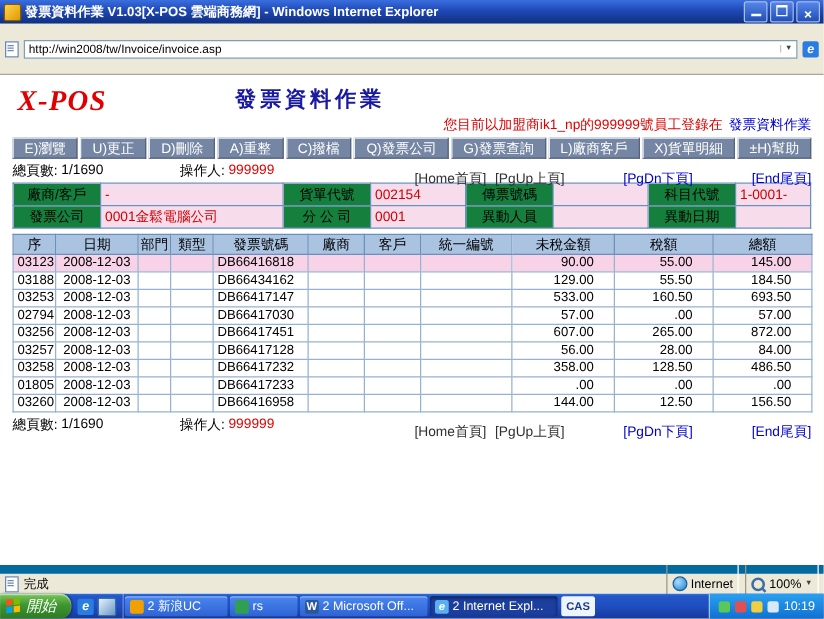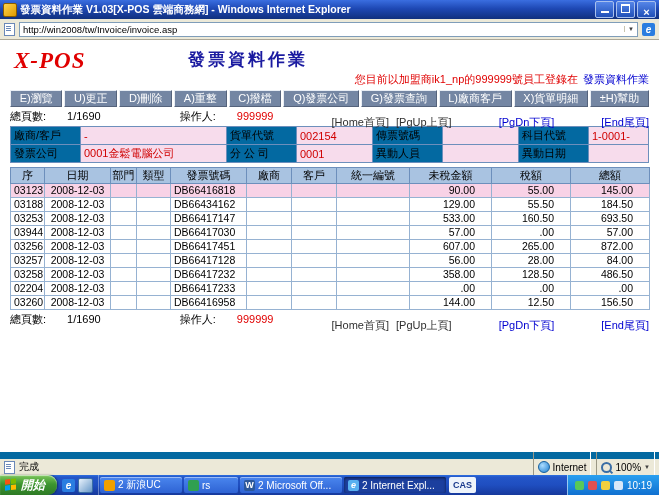--- a/index.html
+++ b/index.html
@@ -21,21 +21,21 @@
   .win-btns{display:flex;gap:2px;flex:none;}
   .wbtn{width:17px;height:15px;border-radius:2px;border:1px solid #a8c0ee;
     background:linear-gradient(180deg,#5585e8 0%,#2050b8 100%);
     color:#fff;text-align:center;cursor:pointer;position:relative;}
   .wbtn-min::before{content:"";display:block;width:8px;height:2px;background:#fff;margin:9px auto 0;}
   .wbtn-max::before{content:"";display:block;width:7px;height:6px;border:1px solid #fff;border-top-width:2px;margin:2px auto 0;}
   .wbtn-close::before{content:"×";font-size:11px;line-height:13px;font-weight:bold;}
 
   
   .addressbar{
-    height:18px;flex:none;display:flex;align-items:center;gap:4px;padding:1px 4px;
+    height:18px;flex:none;display:flex;align-items:center;gap:4px;padding:11px 4px;
     background:#ece9d8;border-bottom:1px solid #aca899;
   }
   .doc-icon{width:9px;height:11px;flex:none;background:#fff;border:1px solid #6a88b8;position:relative;}
   .doc-icon::before{content:"";position:absolute;left:1px;top:2px;width:5px;height:1px;background:#6a88b8;box-shadow:0 2px 0 #6a88b8,0 4px 0 #6a88b8;}
   .addr-field{flex:1;height:13px;background:#fff;border:1px solid #7f9db9;
     display:flex;align-items:center;padding:0 3px;font-size:9.5px;color:#000;cursor:text;}
   .addr-text{flex:1;white-space:nowrap;overflow:hidden;}
   .addr-drop{flex:none;font-size:6px;color:#404040;border-left:1px solid #c8c4b0;padding-left:3px;}
   .addr-drop::before{content:"▼";}
   .ie-mini{width:13px;height:13px;flex:none;border-radius:2px;background:#2a7de0;color:#fff;
@@ -56,32 +56,32 @@
 
   
   .toolbar{display:flex;gap:2px;}
   .tbtn{
     flex:1 1 auto;height:17px;font-size:11px;color:#fff;white-space:nowrap;
     background:#7486a3;cursor:pointer;padding:0 4px;font-family:inherit;
     border:1px solid;border-color:#e9eef5 #55637c #55637c #e9eef5;
   }
 
   
-  .pager{display:flex;align-items:center;height:18px;font-size:11px;gap:21px;white-space:nowrap;}
+  .pager{display:flex;align-items:center;height:18px;font-size:11px;gap:3px;white-space:nowrap;}
   .pager .op{margin-left:58px;}
   .pg-nav{margin-left:auto;display:flex;gap:7px;}
   .pg-nav a{cursor:pointer;text-decoration:none;margin-top:13px;}
   .nd{color:#303030;}
   .nb{color:#0000d0;padding-left:40px;}
 
   
   .form-table{width:100%;border-collapse:collapse;table-layout:fixed;margin:1px 0 4px;}
   .form-table td{border:1px solid #6d8fbc;height:17px;font-size:11px;padding:0 3px;
     white-space:nowrap;overflow:hidden;}
-  td.flabel{background:#0369a1;text-align:left;color:#000;}
+  td.flabel{background:#15803d;text-align:center;color:#000;}
   td.fvalue{background:#f7dcec;color:#d00000;cursor:text;}
 
   
   .data-table{width:100%;border-collapse:collapse;table-layout:fixed;}
   .data-table th{background:#a9c3e1;border:1px solid #6d8fbc;font-size:11px;font-weight:normal;
     height:15px;padding:0;white-space:nowrap;overflow:hidden;}
   .data-table td{border:1px solid #96b2d2;font-size:10.5px;height:13px;line-height:13px;
     padding:0 3px;white-space:nowrap;overflow:hidden;background:#fff;}
   .data-table tr{cursor:pointer;}
   .data-table tr.selected td{background:#f8d2e6;}
@@ -99,21 +99,21 @@
   .mag-icon{width:7px;height:7px;border:2px solid #3a6ea5;border-radius:50%;position:relative;flex:none;}
   .mag-icon::after{content:"";position:absolute;width:4px;height:2px;background:#3a6ea5;
     transform:rotate(45deg);right:-3px;bottom:-2px;}
   .sb-drop{font-size:6px;color:#404040;}
   .sb-drop::before{content:"▼";}
 
   
   .taskbar{height:20px;flex:none;display:flex;align-items:stretch;
     background:linear-gradient(180deg,#2f71e0 0%,#2456c8 10%,#1f4ec0 50%,#16399c 100%);}
   .start-btn{flex:none;display:flex;align-items:center;gap:4px;padding:0 12px 0 5px;
-    color:#fff;font-size:12px;font-weight:bold;font-style:italic;cursor:pointer;
+    color:#fff;font-size:12px;font-weight:normal;font-style:italic;cursor:pointer;
     background:linear-gradient(180deg,#7ec85c 0%,#3d9630 45%,#2e7a25 100%);
     border-radius:0 9px 9px 0;box-shadow:inset 0 1px 1px rgba(255,255,255,.6),1px 0 2px rgba(0,0,0,.4);}
   .win-flag{width:12px;height:12px;display:grid;grid-template-columns:5px 5px;grid-template-rows:5px 5px;
     gap:1px;transform:skewY(-6deg);}
   .win-flag span:nth-child(1){background:#f65314;}
   .win-flag span:nth-child(2){background:#7cbb00;}
   .win-flag span:nth-child(3){background:#00a1f1;}
   .win-flag span:nth-child(4){background:#ffbb00;}
   .quick-launch{flex:none;display:flex;align-items:center;gap:3px;padding:0 5px;
     border-right:1px solid rgba(255,255,255,.35);}
@@ -302,21 +302,21 @@
           <td></td>
           <td>DB66417147</td>
           <td></td>
           <td></td>
           <td></td>
           <td class="num">533.00</td>
           <td class="num">160.50</td>
           <td class="num">693.50</td>
         </tr>
         <tr>
-          <td class="ctr">03944</td>
+          <td class="ctr">02794</td>
           <td class="ctr">2008-12-03</td>
           <td></td>
           <td></td>
           <td>DB66417030</td>
           <td></td>
           <td></td>
           <td></td>
           <td class="num">57.00</td>
           <td class="num">.00</td>
           <td class="num">57.00</td>
@@ -354,21 +354,21 @@
           <td></td>
           <td>DB66417232</td>
           <td></td>
           <td></td>
           <td></td>
           <td class="num">358.00</td>
           <td class="num">128.50</td>
           <td class="num">486.50</td>
         </tr>
         <tr>
-          <td class="ctr">02204</td>
+          <td class="ctr">01805</td>
           <td class="ctr">2008-12-03</td>
           <td></td>
           <td></td>
           <td>DB66417233</td>
           <td></td>
           <td></td>
           <td></td>
           <td class="num">.00</td>
           <td class="num">.00</td>
           <td class="num">.00</td>

